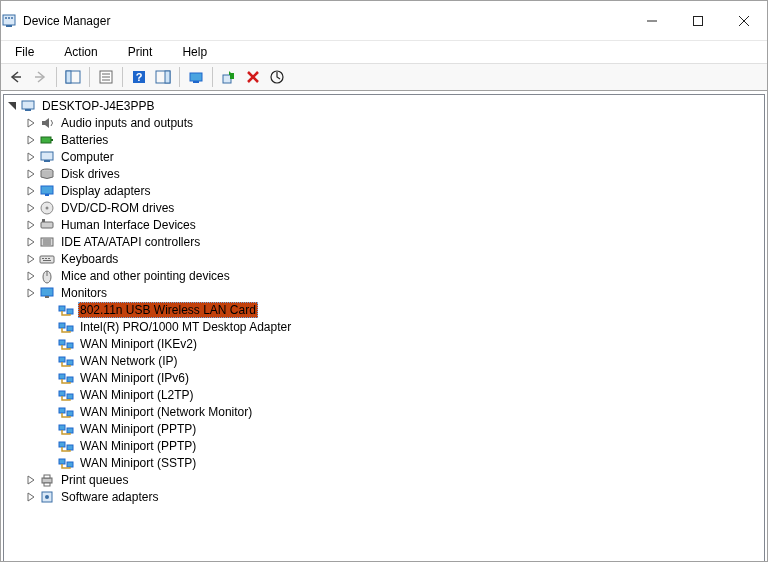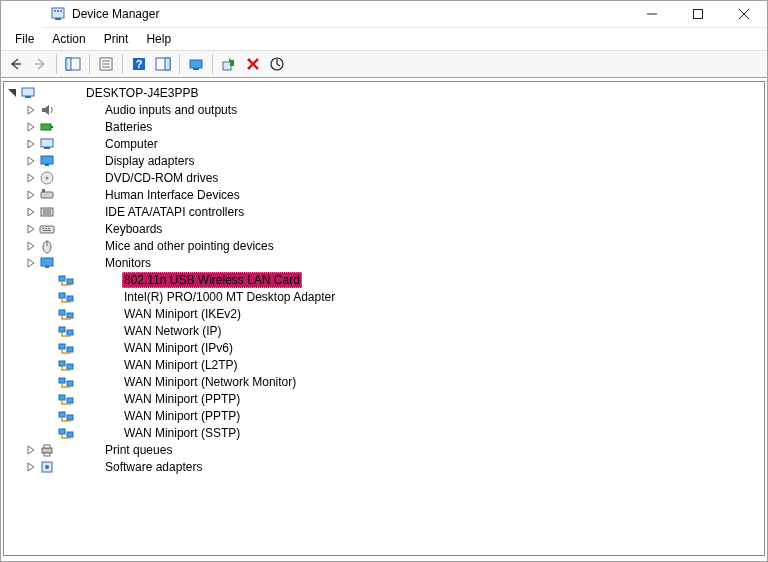--- a/index.html
+++ b/index.html
@@ -6,42 +6,41 @@
   body {
     font-family: "Segoe UI", Tahoma, sans-serif;
     font-size: 12px;
     background: #fff;
     width: 768px;
     height: 562px;
     overflow: hidden;
     border: 1px solid #a0a0a0;
   }
   .titlebar {
-    height: 27px;
+    height: 40px;
     display: flex;
     align-items: center;
-    padding-left: 7px;
+    padding-left: 0;
     background: #fff;
     border-bottom: 1px solid #e8e8e8;
-    margin-left: 42px;
   }
   .titlebar .icon { width: 16px; height: 16px; margin-right: 6px; }
   .titlebar .title { flex: 1; }
   .win-controls { display: flex; height: 100%; }
   .win-btn {
     width: 46px; height: 100%;
     display:flex; align-items:center; justify-content:center;
     font-family: "Segoe UI Symbol", sans-serif;
     font-size: 10px; color:#222;
   }
   .menubar {
     height: 22px;
     display:flex; align-items:center;
     padding-left: 6px;
-    gap: 2px;
+    gap: 14px;
     background:#fff;
   }
   .menu-item { padding: 2px 8px; }
   .toolbar {
     height: 28px;
     display:flex; align-items:center;
     padding: 0 4px;
     gap: 2px;
     border-top:1px solid #e0e0e0;
     border-bottom:1px solid #a0a0a0;
@@ -82,23 +81,23 @@
     color:#6a6a6a; font-size:9px;
     cursor:pointer;
   }
   .leaf-spacer { width:16px; display:inline-block; }
   .node-icon {
     width:16px; height:16px;
     display:inline-flex; align-items:center; justify-content:center;
     margin-right:4px;
     flex-shrink:0;
   }
-  .node-label { padding: 0 2px; margin-left: 44px; }
+  .node-label { padding: 0 2px; }
   .node.selected .node-label {
-    background:#be185d;
+    background:#c2410c;
     border:1px dotted #6aa9e8;
     padding:0 1px;
   }
   
   .tree::-webkit-scrollbar { width:17px; }
   .tree::-webkit-scrollbar-track { background:#f0f0f0; }
   .tree::-webkit-scrollbar-thumb { background:#c2c2c2; border:1px solid #a8a8a8; }
   
   svg { display:block; }
 </style>
@@ -278,20 +277,35 @@
       </div>
       <div class="node">
         <span class="indent" style="width: 19px;"></span>
         <span class="expander">
           <svg width="10" height="10">
             <path d="M2 1 L8 5 L2 9 Z" fill="none" stroke="#6a6a6a"></path>
           </svg>
         </span>
         <span class="node-icon">
           <svg width="16" height="16">
+            <ellipse cx="8" cy="5" rx="6" ry="2" fill="#c8c8c8" stroke="#6a6a6a"></ellipse>
+            <path d="M2 5 L2 11 Q8 14 14 11 L14 5" fill="#bcbcbc" stroke="#6a6a6a"></path>
+          </svg>
+        </span>
+        <span class="node-label">Disk drives</span>
+      </div>
+      <div class="node">
+        <span class="indent" style="width: 19px;"></span>
+        <span class="expander">
+          <svg width="10" height="10">
+            <path d="M2 1 L8 5 L2 9 Z" fill="none" stroke="#6a6a6a"></path>
+          </svg>
+        </span>
+        <span class="node-icon">
+          <svg width="16" height="16">
             <rect x="2" y="3" width="12" height="8" fill="#4aa4e0" stroke="#1e66cc"></rect>
             <rect x="6" y="11" width="4" height="2" fill="#1e66cc"></rect>
           </svg>
         </span>
         <span class="node-label">Display adapters</span>
       </div>
       <div class="node">
         <span class="indent" style="width: 19px;"></span>
         <span class="expander">
           <svg width="10" height="10">

